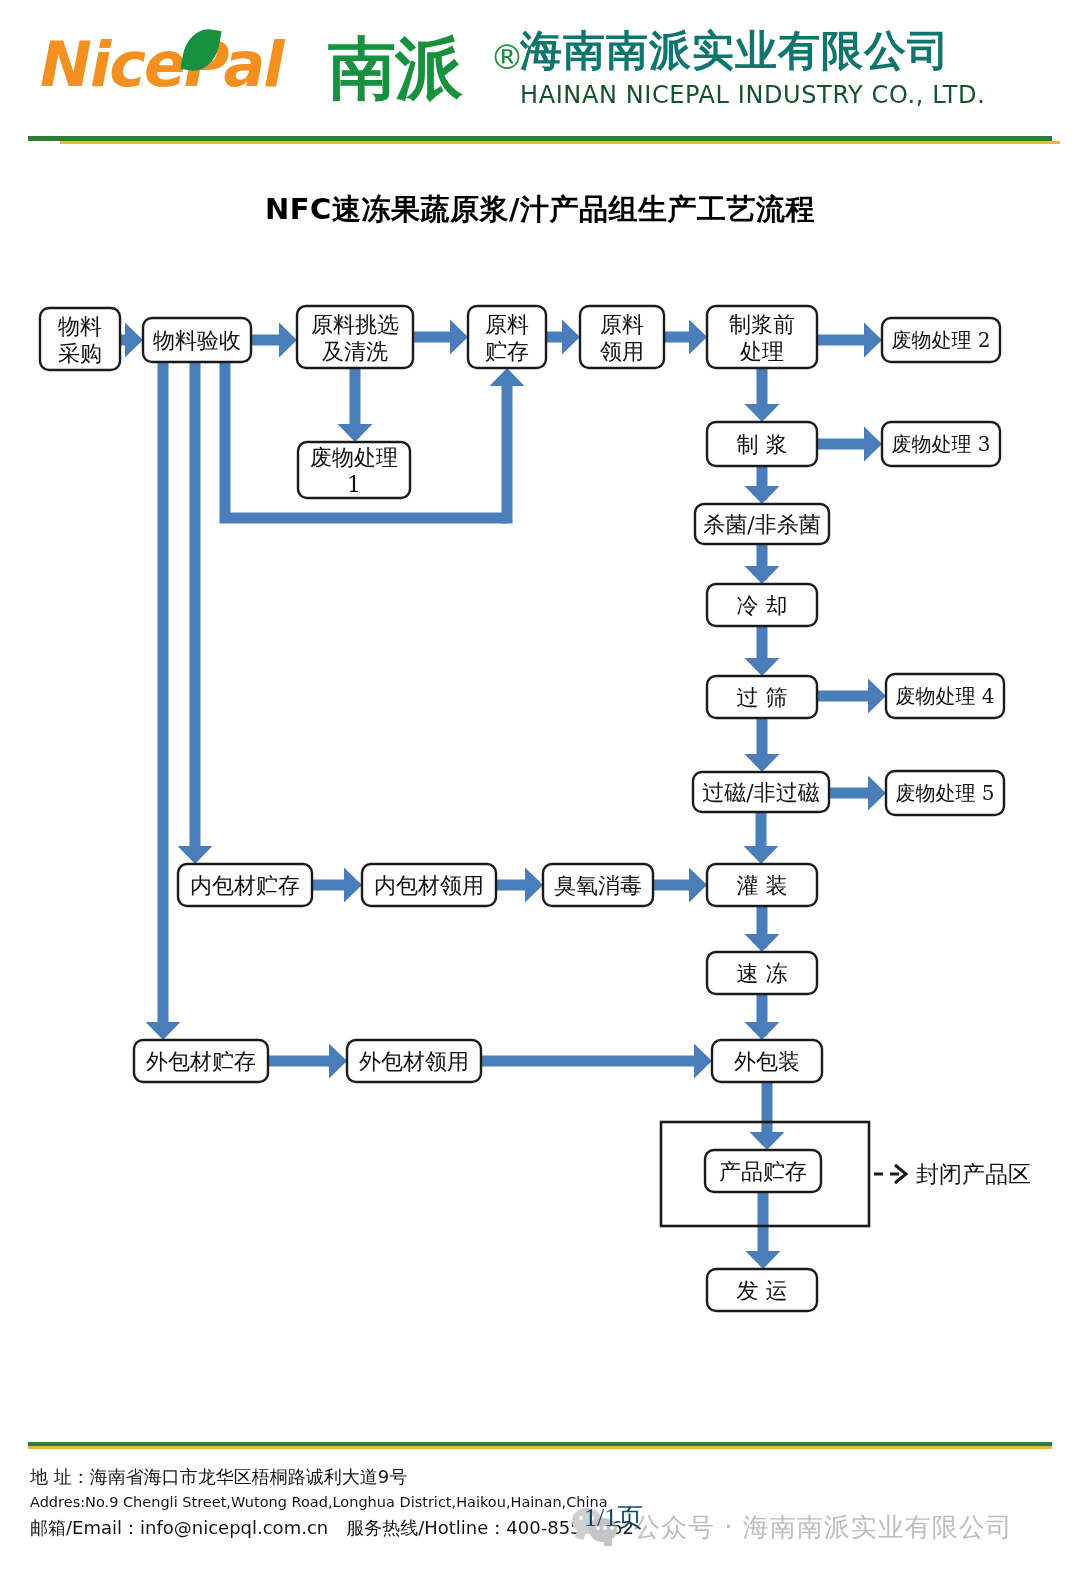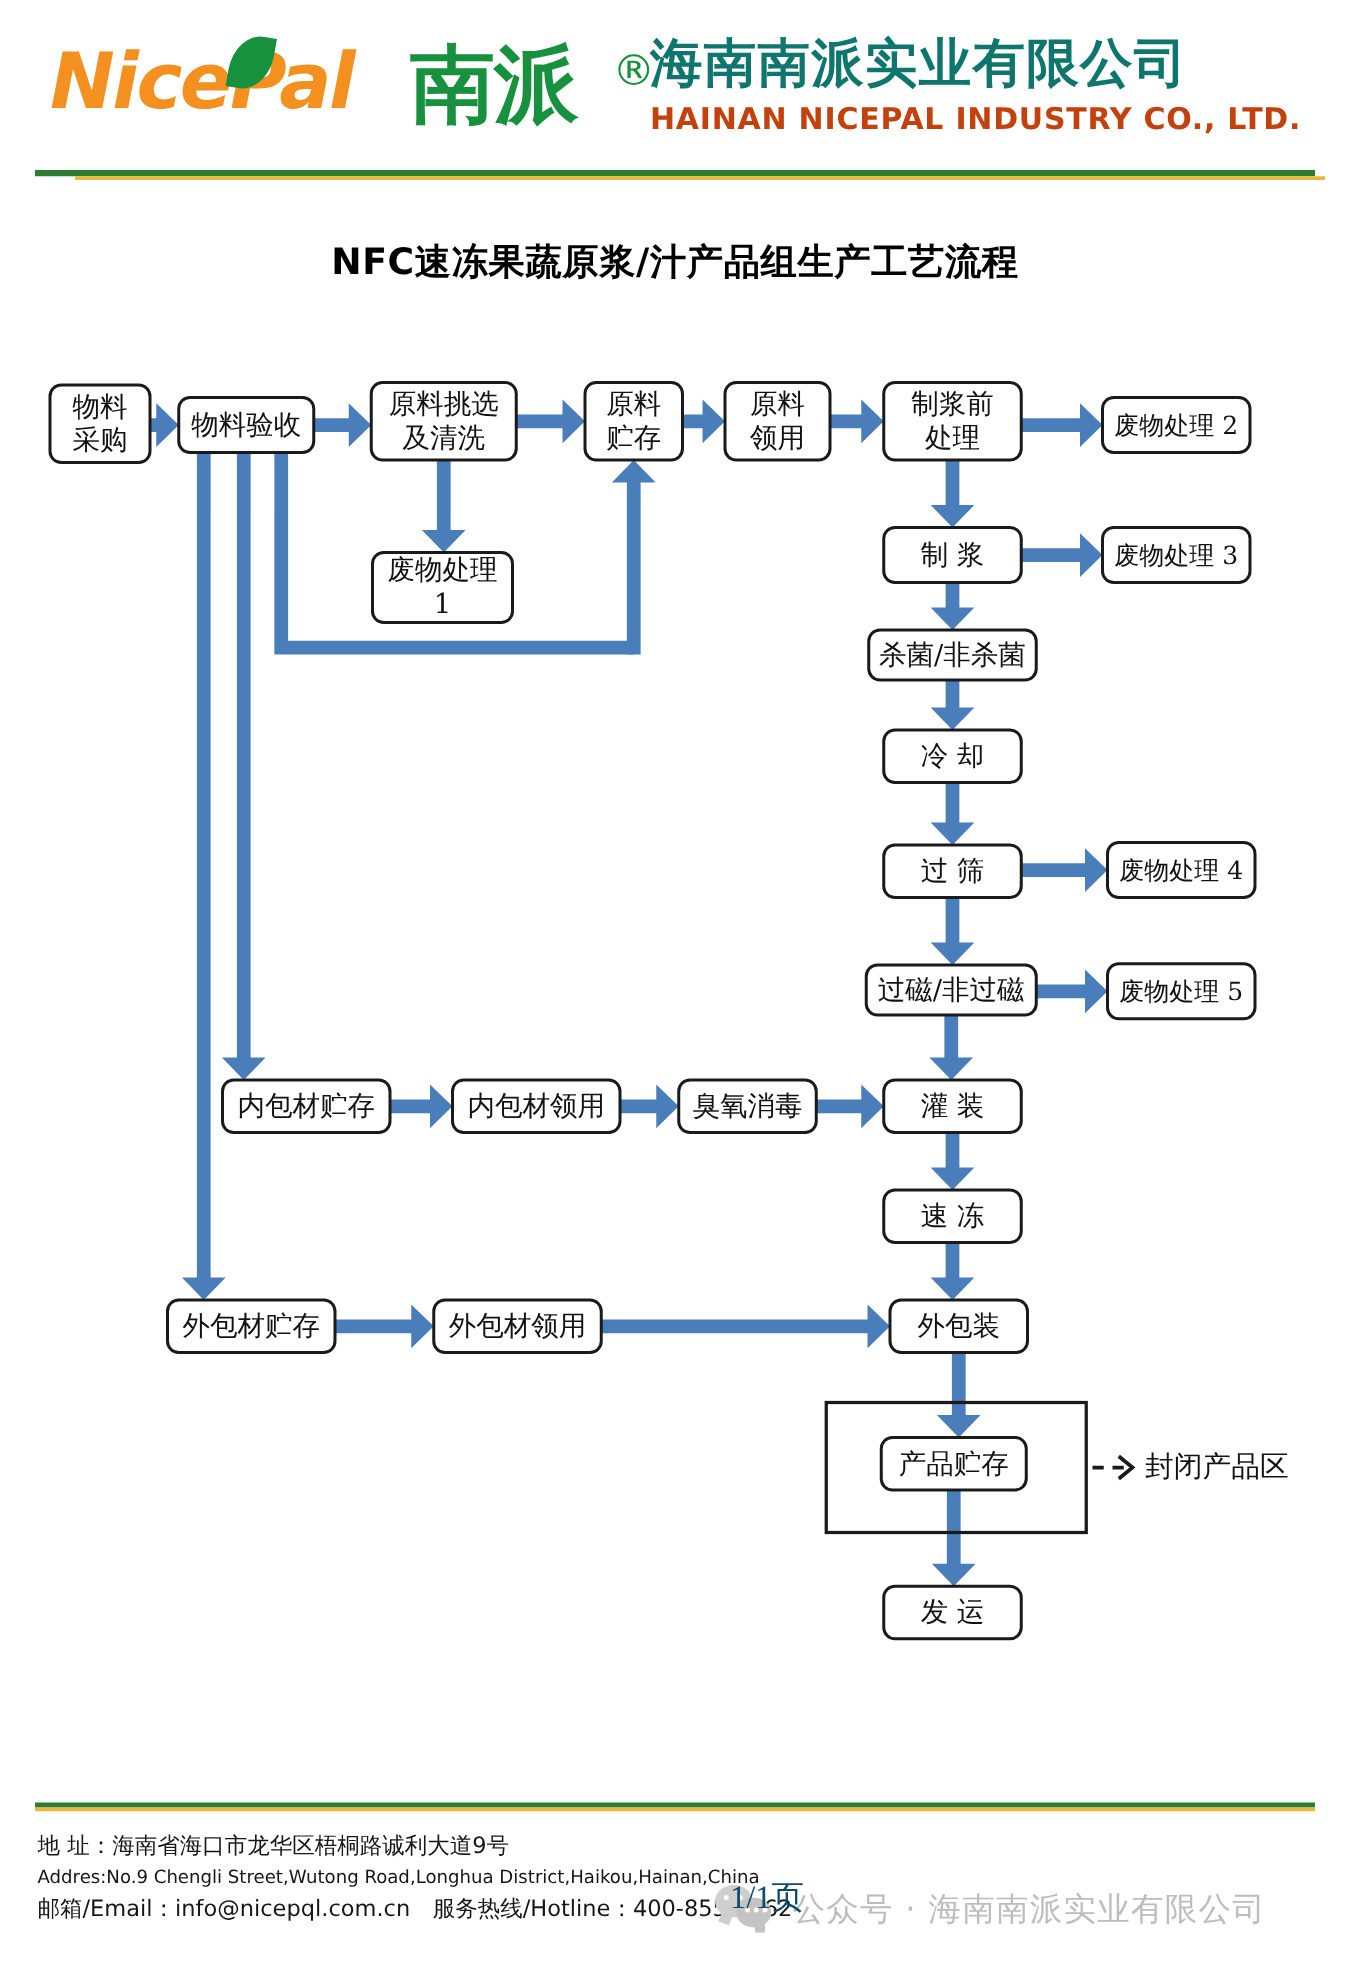--- a/index.html
+++ b/index.html
@@ -33,21 +33,21 @@
     font-size:34px;color:#17913D;line-height:34px;
   }
   #company-block{position:absolute;left:520px;top:26px;width:540px;}
   .company-cn{
     font-family:Liberation Sans, sans-serif;
     font-weight:bold;font-size:42px;line-height:50px;color:#0f766e;
     letter-spacing:1px;white-space:nowrap;
   }
   .company-en{
     font-family:"DejaVu Sans","Liberation Sans",sans-serif;
-    font-weight:bold;font-size:24px;line-height:30px;color:#c2410c;
+    font-weight:normal;font-size:24px;line-height:30px;color:#14532d;
     letter-spacing:.6px;white-space:nowrap;margin-top:4px;
   }
   .rule-green{position:absolute;left:28px;top:136px;width:1024px;height:5px;background:#2E7D32;}
   .rule-gold{position:absolute;left:60px;top:141px;width:1000px;height:3px;background:#E8B93B;}
 
   
   #doc-title{
     position:absolute;left:0;top:190px;width:1080px;text-align:center;
     font-family:"DejaVu Sans","Liberation Sans",sans-serif;
     font-weight:bold;font-size:29px;color:#000000;letter-spacing:.5px;

